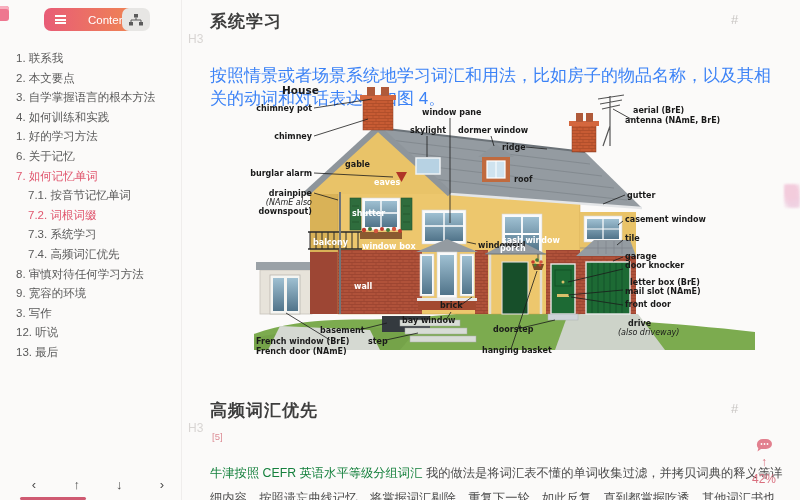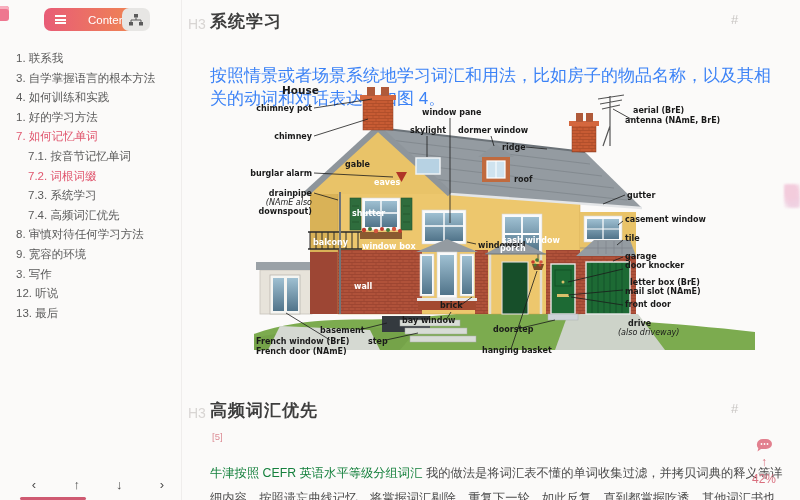--- a/index.html
+++ b/index.html
@@ -11,21 +11,21 @@
   .btn-graph{position:absolute;left:122px;top:8px;width:28px;height:23px;border-radius:7px;background:#e7e6e4;display:flex;align-items:center;justify-content:center;border:none;cursor:pointer}
   #toc{position:absolute;left:14px;top:47px;width:166px;list-style:none;margin:2px;padding:0;font-size:11.5px;color:#5a5a5a}
   #toc li{line-height:19.6px;white-space:nowrap;overflow:hidden;cursor:pointer}
   #toc li.ind{padding-left:12px}
   #toc li.act{color:#e0566e}
   .footer-nav{position:absolute;left:24px;bottom:8px;width:148px;display:flex;justify-content:space-between;font-size:13px;color:#4a4a4a}
   .footer-nav span{cursor:pointer;width:20px;text-align:center}
   .progress-bar{position:absolute;left:20px;bottom:0;width:66px;height:3px;background:#cf5a72;border-radius:2px}
   .hrow{position:absolute;left:210px;width:545px}
   .hrow .htitle{font-family:"Liberation Serif",serif;font-size:17px;font-weight:bold;color:#3e3e3e;letter-spacing:1px}
-  .hmark{position:absolute;left:-22px;top:6px;font-size:14px;color:#d8d5d3}
+  .hmark{position:absolute;left:-22px;top:22px;font-size:12px;color:#d8d5d3}
   .anchor{position:absolute;left:521px;top:2px;color:#c7c4c2;font-size:13px;cursor:pointer}
   #h1row{top:10px}
   #h2row{top:399px}
   #para1{position:absolute;left:210px;top:47px;width:562px;font-size:17px;color:#3b82f6}
   #figure{position:absolute;left:250px;top:82px;width:520px;height:286px}
   #fn{position:absolute;left:212px;top:431px;font-size:9.5px;color:#dc8d96;cursor:pointer}
   #para2{position:absolute;left:210px;top:449px;width:576px;font-size:12.3px;line-height:25px;color:#4b4b4b}
   .link{color:#15803d;cursor:pointer}
   .widget{position:absolute;left:746px;top:438px;width:36px;display:flex;flex-direction:column;align-items:center;gap:3px;color:#d9707f}
   .widget .arr{font-size:12px;font-weight:bold;cursor:pointer}
@@ -48,23 +48,25 @@
   <svg width="14" height="12" viewBox="0 0 14 12">
     <rect x="5" y="0" width="4" height="3.5" fill="#5b5b5b"></rect>
     <rect x="0" y="8" width="4" height="3.5" fill="#5b5b5b"></rect>
     <rect x="10" y="8" width="4" height="3.5" fill="#5b5b5b"></rect>
     <path d="M7,3.5 V6 M2,8 V6 H12 V8" stroke="#5b5b5b" fill="none" stroke-width="1"></path>
   </svg>
 </button>
 
 <ul id="toc">
     <li class="">1. 联系我</li>
+    <li class="">2. 本文要点</li>
     <li class="">3. 自学掌握语言的根本方法</li>
     <li class="">4. 如何训练和实践</li>
     <li class="">1. 好的学习方法</li>
+    <li class="">6. 关于记忆</li>
     <li class="act">7. 如何记忆单词</li>
     <li class="ind ">7.1. 按音节记忆单词</li>
     <li class="ind act">7.2. 词根词缀</li>
     <li class="ind ">7.3. 系统学习</li>
     <li class="ind ">7.4. 高频词汇优先</li>
     <li class="">8. 审慎对待任何学习方法</li>
     <li class="">9. 宽容的环境</li>
     <li class="">3. 写作</li>
     <li class="">12. 听说</li>
     <li class="">13. 最后</li>

